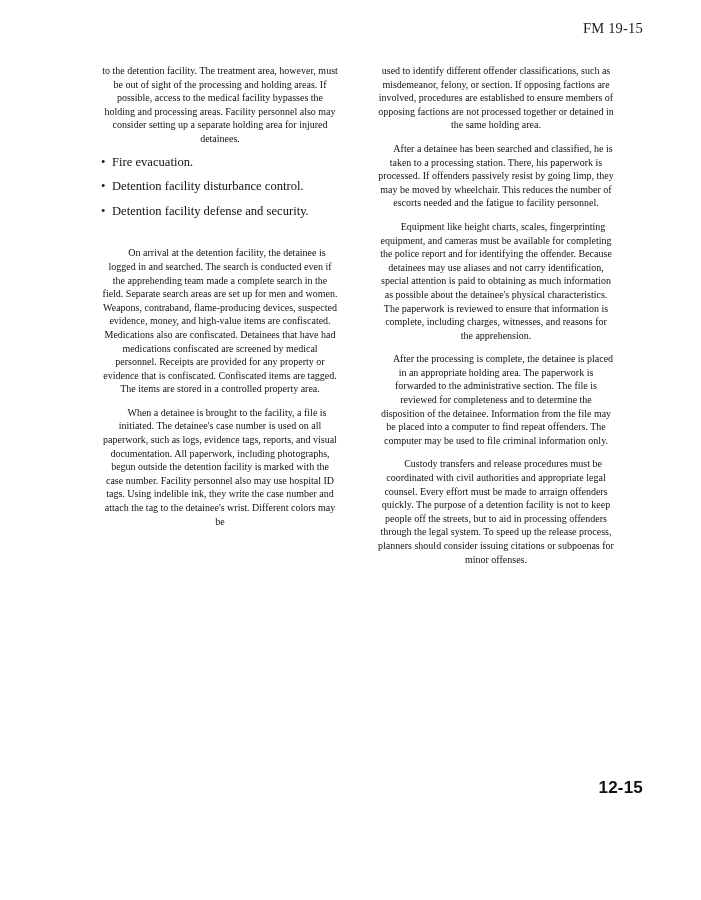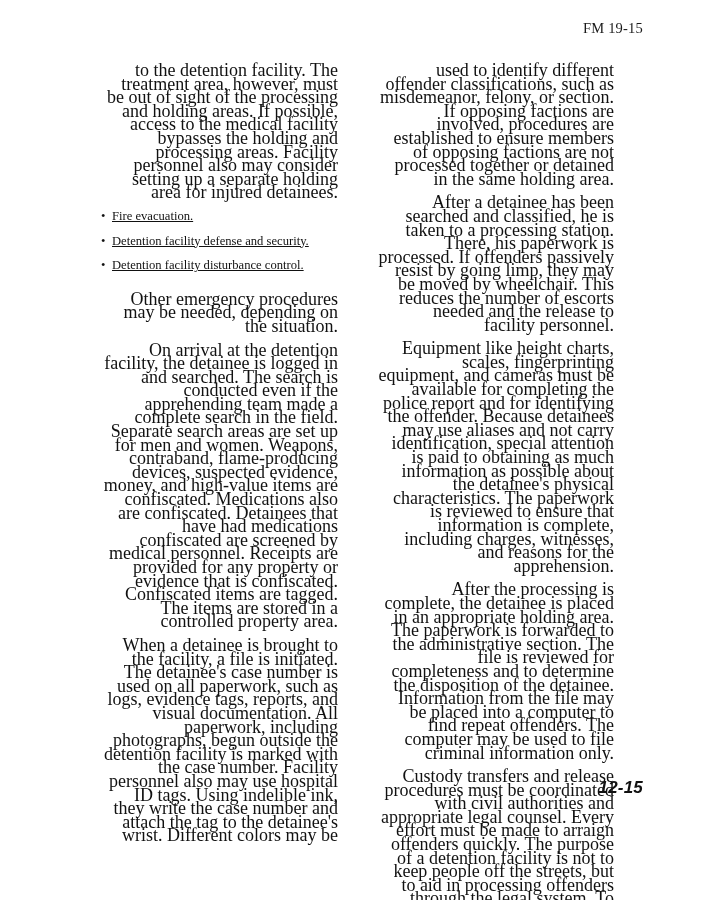--- a/index.html
+++ b/index.html
@@ -45,34 +45,33 @@
     left: 90px;
     width: 524px;
     display: flex;
     gap: 28px;
   }
   .col {
     width: 248px;
   }
   p {
     margin: 0 0 10px 12px;
-    font-size: 18px;
+    font-size: 10px;
     line-height: 13.6px;
-    text-align: right;
+    text-align: center;
     text-indent: 14px;
     hyphens: none;
   }
   p.noindent {
     text-indent: 0;
   }
   ul {
-    margin: 4px 0 20px 0;
+    margin: 4px 0 28px 0;
     padding-left: 22px;
     list-style: none;
-    text-decoration: underline;
   }
   li {
     font-size: 12.6px;
     line-height: 13.6px;
     margin-bottom: 11px;
     position: relative;
   }
   li:before {
     content: "\2022";
     position: absolute;
@@ -80,50 +79,48 @@
     top: 0;
   }
   .pagenum {
     position: absolute;
     right: 58px;
     top: 778px;
     font-size: 17px;
     font-weight: bold;
     font-family: "Liberation Sans", sans-serif;
     letter-spacing: 0.2px;
-    font-style: italic;
   }
 </style>
 </head>
 <body>
 
 <div class="page">
 
   <div class="header">FM 19-15</div>
   <div class="rule"></div>
 
   <div class="columns">
 
     <div class="col">
       <p class="noindent">to the detention facility. The treatment area, however, must be out of sight of the processing and holding areas. If possible, access to the medical facility bypasses the holding and processing areas. Facility personnel also may consider setting up a separate holding area for injured detainees.</p>
 
       <ul>
         <li>Fire evacuation.</li>
+        <li>Detention facility disturbance control.</li>
         <li>Detention facility defense and security.</li>
-        <li>Detention facility disturbance control.</li>
       </ul>
 
-      <p class="noindent">Other emergency procedures may be needed, depending on the situation.</p>
       <p>On arrival at the detention facility, the detainee is logged in and searched. The search is conducted even if the apprehending team made a complete search in the field. Separate search areas are set up for men and women. Weapons, contraband, flame-producing devices, suspected evidence, money, and high-value items are confiscated. Medications also are confiscated. Detainees that have had medications confiscated are screened by medical personnel. Receipts are provided for any property or evidence that is confiscated. Confiscated items are tagged. The items are stored in a controlled property area.</p>
       <p>When a detainee is brought to the facility, a file is initiated. The detainee's case number is used on all paperwork, such as logs, evidence tags, reports, and visual documentation. All paperwork, including photographs, begun outside the detention facility is marked with the case number. Facility personnel also may use hospital ID tags. Using indelible ink, they write the case number and attach the tag to the detainee's wrist. Different colors may be</p>
     </div>
 
     <div class="col">
       <p class="noindent">used to identify different offender classifications, such as misdemeanor, felony, or section. If opposing factions are involved, procedures are established to ensure members of opposing factions are not processed together or detained in the same holding area.</p>
-      <p>After a detainee has been searched and classified, he is taken to a processing station. There, his paperwork is processed. If offenders passively resist by going limp, they may be moved by wheelchair. This reduces the number of escorts needed and the release to facility personnel.</p>
+      <p>After a detainee has been searched and classified, he is taken to a processing station. There, his paperwork is processed. If offenders passively resist by going limp, they may be moved by wheelchair. This reduces the number of escorts needed and the fatigue to facility personnel.</p>
       <p>Equipment like height charts, scales, fingerprinting equipment, and cameras must be available for completing the police report and for identifying the offender. Because detainees may use aliases and not carry identification, special attention is paid to obtaining as much information as possible about the detainee's physical characteristics. The paperwork is reviewed to ensure that information is complete, including charges, witnesses, and reasons for the apprehension.</p>
       <p>After the processing is complete, the detainee is placed in an appropriate holding area. The paperwork is forwarded to the administrative section. The file is reviewed for completeness and to determine the disposition of the detainee. Information from the file may be placed into a computer to find repeat offenders. The computer may be used to file criminal information only.</p>
       <p>Custody transfers and release procedures must be coordinated with civil authorities and appropriate legal counsel. Every effort must be made to arraign offenders quickly. The purpose of a detention facility is not to keep people off the streets, but to aid in processing offenders through the legal system. To speed up the release process, planners should consider issuing citations or subpoenas for minor offenses.</p>
     </div>
 
   </div>
 
   <div class="pagenum">12-15</div>
 
 </div>

